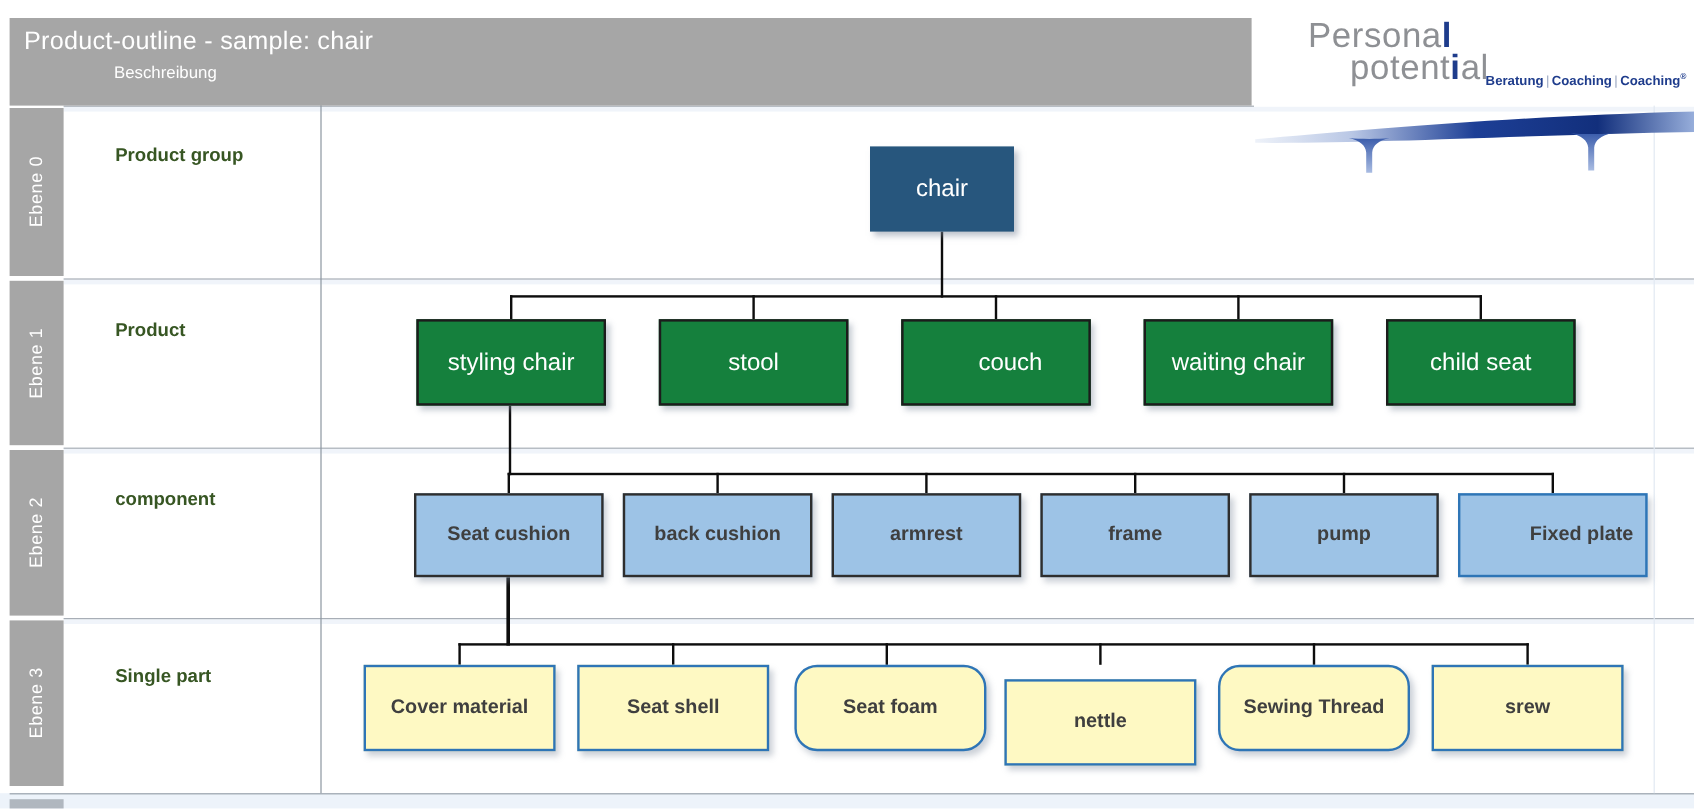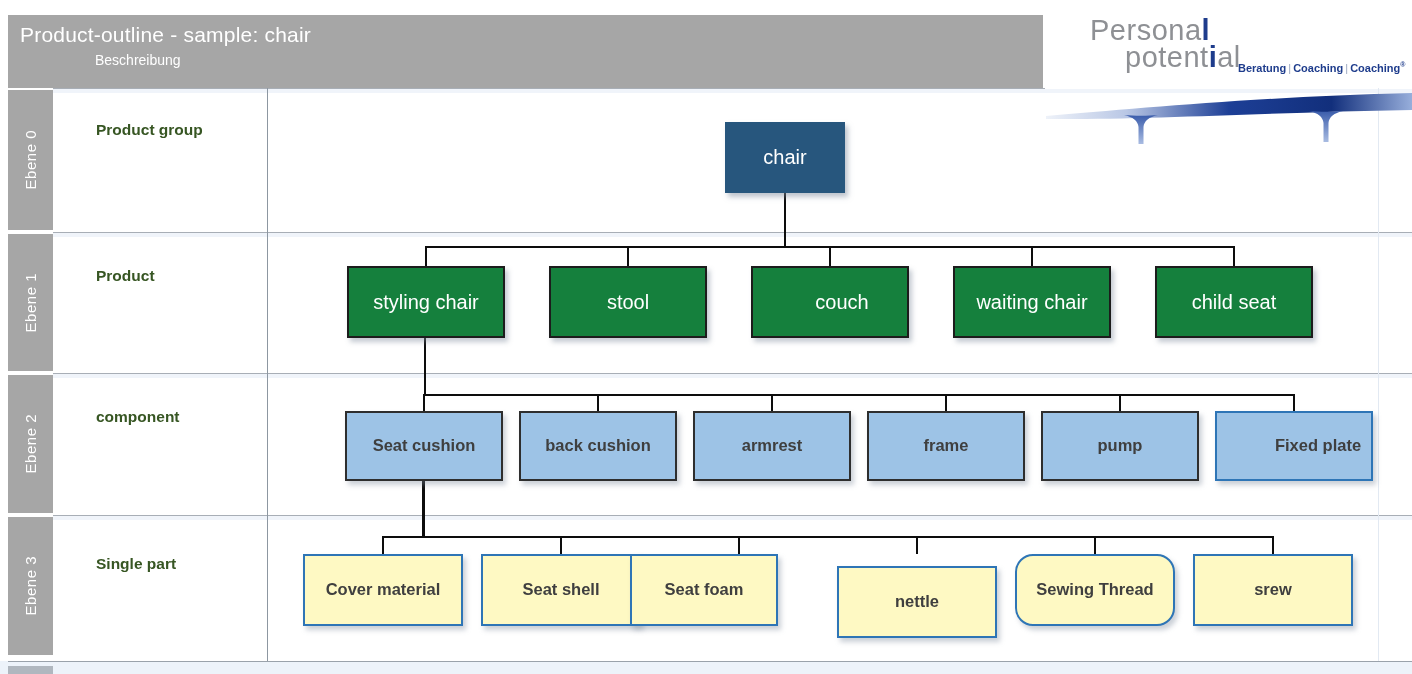--- a/index.html
+++ b/index.html
@@ -143,18 +143,18 @@
 
   <div class="node lv2" style="left:345px;top:411px;width:158px;height:70px;">Seat cushion</div>
   <div class="node lv2" style="left:519px;top:411px;width:158px;height:70px;">back cushion</div>
   <div class="node lv2" style="left:693px;top:411px;width:158px;height:70px;">armrest</div>
   <div class="node lv2" style="left:867px;top:411px;width:158px;height:70px;">frame</div>
   <div class="node lv2" style="left:1041px;top:411px;width:158px;height:70px;">pump</div>
   <div class="node lv2 blueb" style="left:1215px;top:411px;width:158px;height:70px;">Fixed plate</div>
 
   <div class="node lv3" style="left:303px;top:554px;width:160px;height:72px;">Cover material</div>
   <div class="node lv3" style="left:481px;top:554px;width:160px;height:72px;">Seat shell</div>
-  <div class="node lv3" style="left:630px;top:554px;width:148px;height:72px;">Seat foam</div>
+  <div class="node lv3" style="left:662px;top:554px;width:160px;height:72px;border-radius:19px;">Seat foam</div>
   <div class="node lv3" style="left:837px;top:554px;width:160px;height:72px;margin-top:12px;">nettle</div>
   <div class="node lv3" style="left:1015px;top:554px;width:160px;height:72px;border-radius:18px;">Sewing Thread</div>
   <div class="node lv3" style="left:1193px;top:554px;width:160px;height:72px;">srew</div>
 
 </div>
 
 </body></html>

